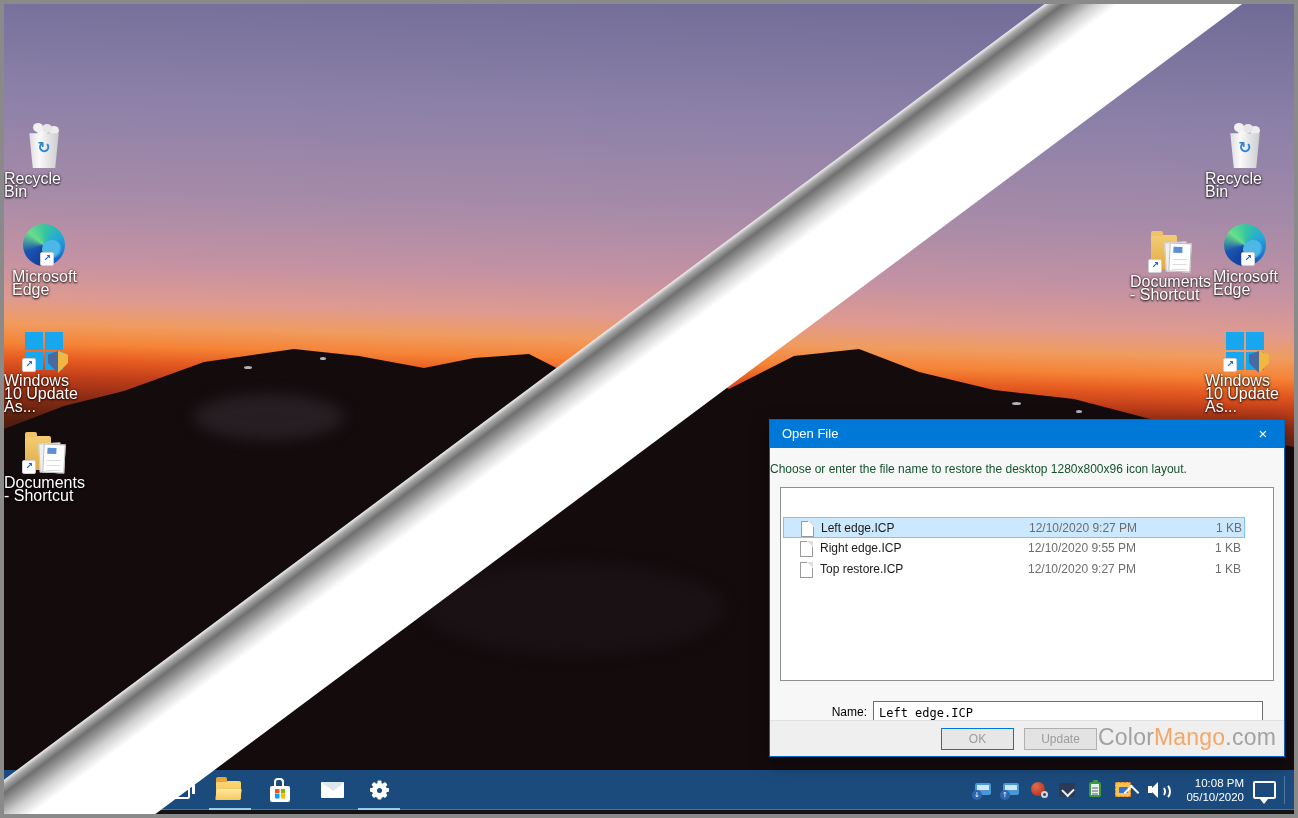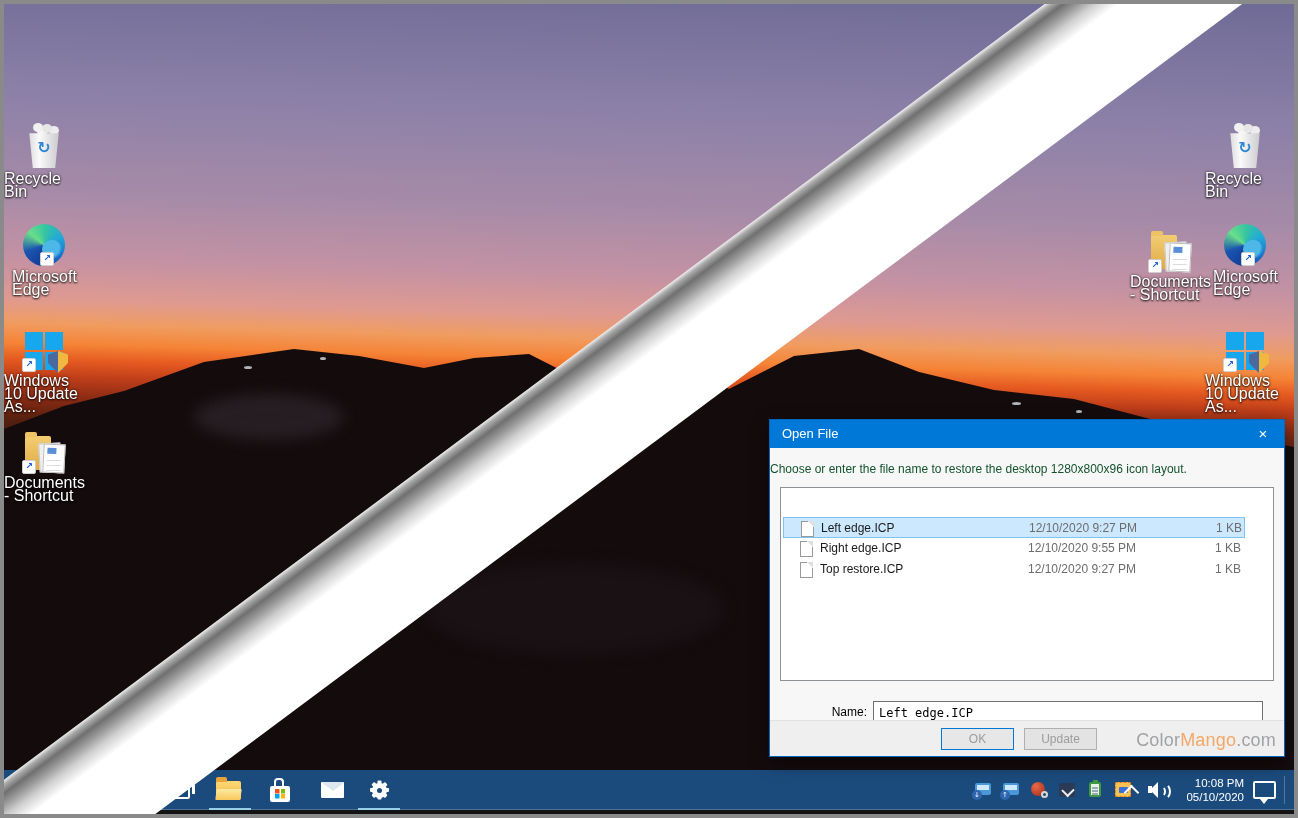--- a/index.html
+++ b/index.html
@@ -156,21 +156,21 @@
   .fsize{position:absolute;left:368px;top:3px;width:90px;text-align:right;color:#6d6d6d;}
   .namerow{position:absolute;left:0;top:260px;width:100%;height:24px;margin-top:21px;}
   .nlabel{position:absolute;left:0;top:4px;width:97px;text-align:right;color:#000;}
   .ninput{position:absolute;left:103px;top:0;width:390px;height:23px;border:1px solid #707070;background:#fff;box-sizing:border-box;
     font-family:"DejaVu Sans Mono",monospace;font-size:12px;padding:0 5px;color:#000;}
   .dfooter{position:absolute;left:0;bottom:0;width:100%;height:35px;background:#efefef;border-top:1px solid #e2e2e2;}
   .btn{position:absolute;top:7px;width:73px;height:22px;font-size:12px;color:#9c9c9c;background:#e3e3e3;border:1px solid #b0b0b0;padding:0;
     font-family:"Liberation Sans",sans-serif;}
   .btn-ok{left:171px;border:1px solid #0078d7;background:#e7e7e7;}
   .btn-cancel{left:254px;}
-  .wmark{position:absolute;right:8px;bottom:5px;font-size:18px;letter-spacing:.2px;color:#a0a2a5;}
+  .wmark{position:absolute;right:8px;bottom:5px;font-size:23px;letter-spacing:.2px;color:#a0a2a5;}
   .wmark .mg{color:#f5a768;}
 </style>
 </head>
 <body>
 
 <div class="frame">
 <div class="screen">
 
   <div class="wallpaper"></div>
   <div class="mountains"></div>

